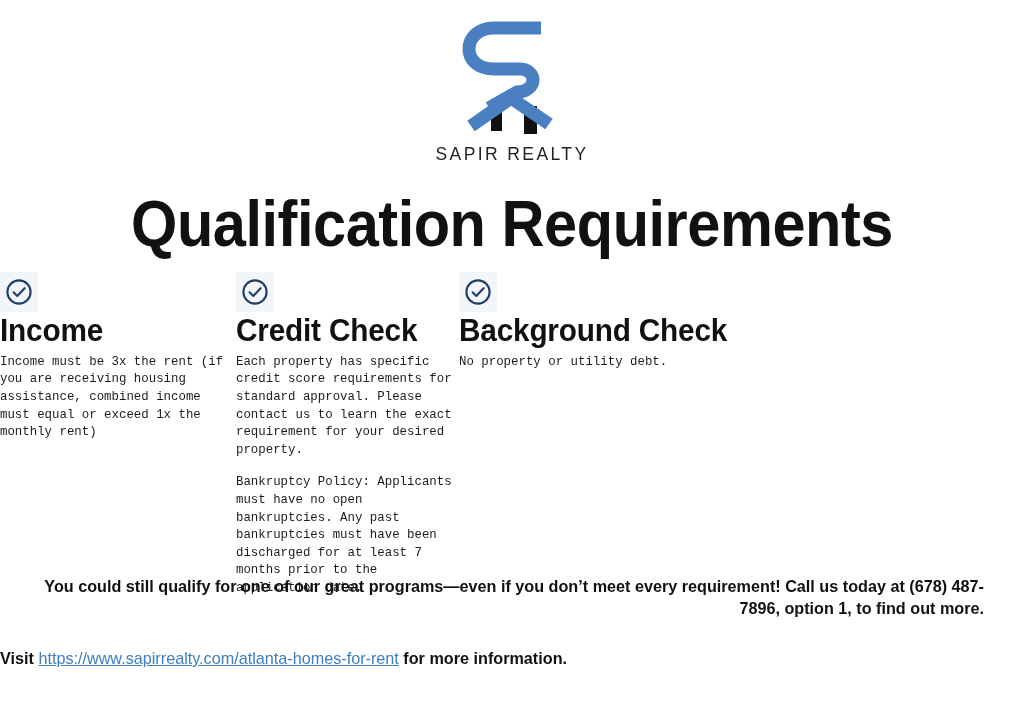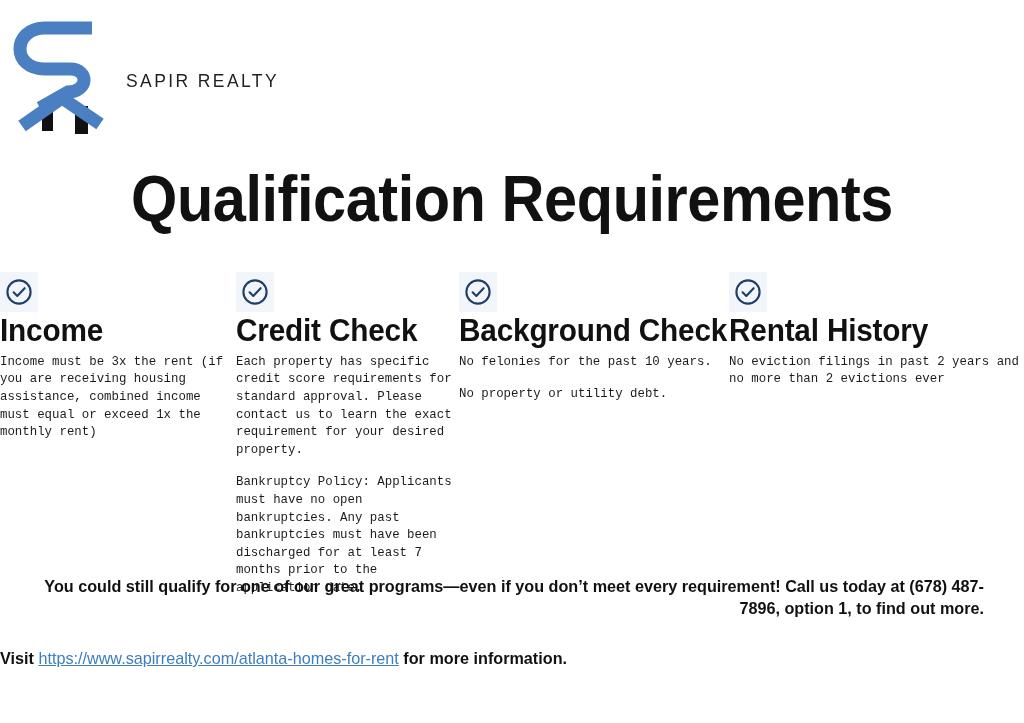--- a/index.html
+++ b/index.html
@@ -14,21 +14,21 @@
     color: #1a1a1a;
     overflow: hidden;
     position: relative;
   }
 
   
   .logo-block {
     width: 100%;
     padding-top: 18px;
     display: flex;
-    flex-direction: row;
+    flex-direction: column;
     align-items: center;
   }
   .logo-mark {
     width: 126px;
     height: 122px;
     display: block;
   }
   .logo-wordmark {
     margin-top: 4px;
     font-family: "Liberation Sans", sans-serif;
@@ -177,34 +177,23 @@
   </div>
 
   <div class="col col-3">
     <div class="check-badge">
       <svg width="28" height="28" viewBox="0 0 28 28" aria-hidden="true">
         <circle cx="14" cy="14" r="11.6" fill="none" stroke="#1f3f66" stroke-width="2.1"></circle>
         <path d="M8.6 14.3 L12.3 18 L19.6 10.2" fill="none" stroke="#1f3f66" stroke-width="2.1" stroke-linecap="round" stroke-linejoin="round"></path>
       </svg>
     </div>
     <h2 class="col-heading">Background Check</h2>
-    <p class="col-body">No felonies for the past 10 years.</p>
     <p class="col-body">No property or utility debt.</p>
   </div>
 
-  <div class="col col-4">
-    <div class="check-badge">
-      <svg width="28" height="28" viewBox="0 0 28 28" aria-hidden="true">
-        <circle cx="14" cy="14" r="11.6" fill="none" stroke="#1f3f66" stroke-width="2.1"></circle>
-        <path d="M8.6 14.3 L12.3 18 L19.6 10.2" fill="none" stroke="#1f3f66" stroke-width="2.1" stroke-linecap="round" stroke-linejoin="round"></path>
-      </svg>
-    </div>
-    <h2 class="col-heading">Rental History</h2>
-    <p class="col-body">No eviction filings in past 2 years and no more than 2 evictions ever</p>
-  </div>
 
 </div>
 
 <div class="cta">You could still qualify for one of our great programs—even if you don’t meet every requirement! Call us today at (678) 487-7896, option 1, to find out more.</div>
 
 <div class="visit-line">
   <span>Visit </span><a class="url" href="#">https://www.sapirrealty.com/atlanta-homes-for-rent</a><span> for more information.</span>
 </div>
 
 </body></html>

